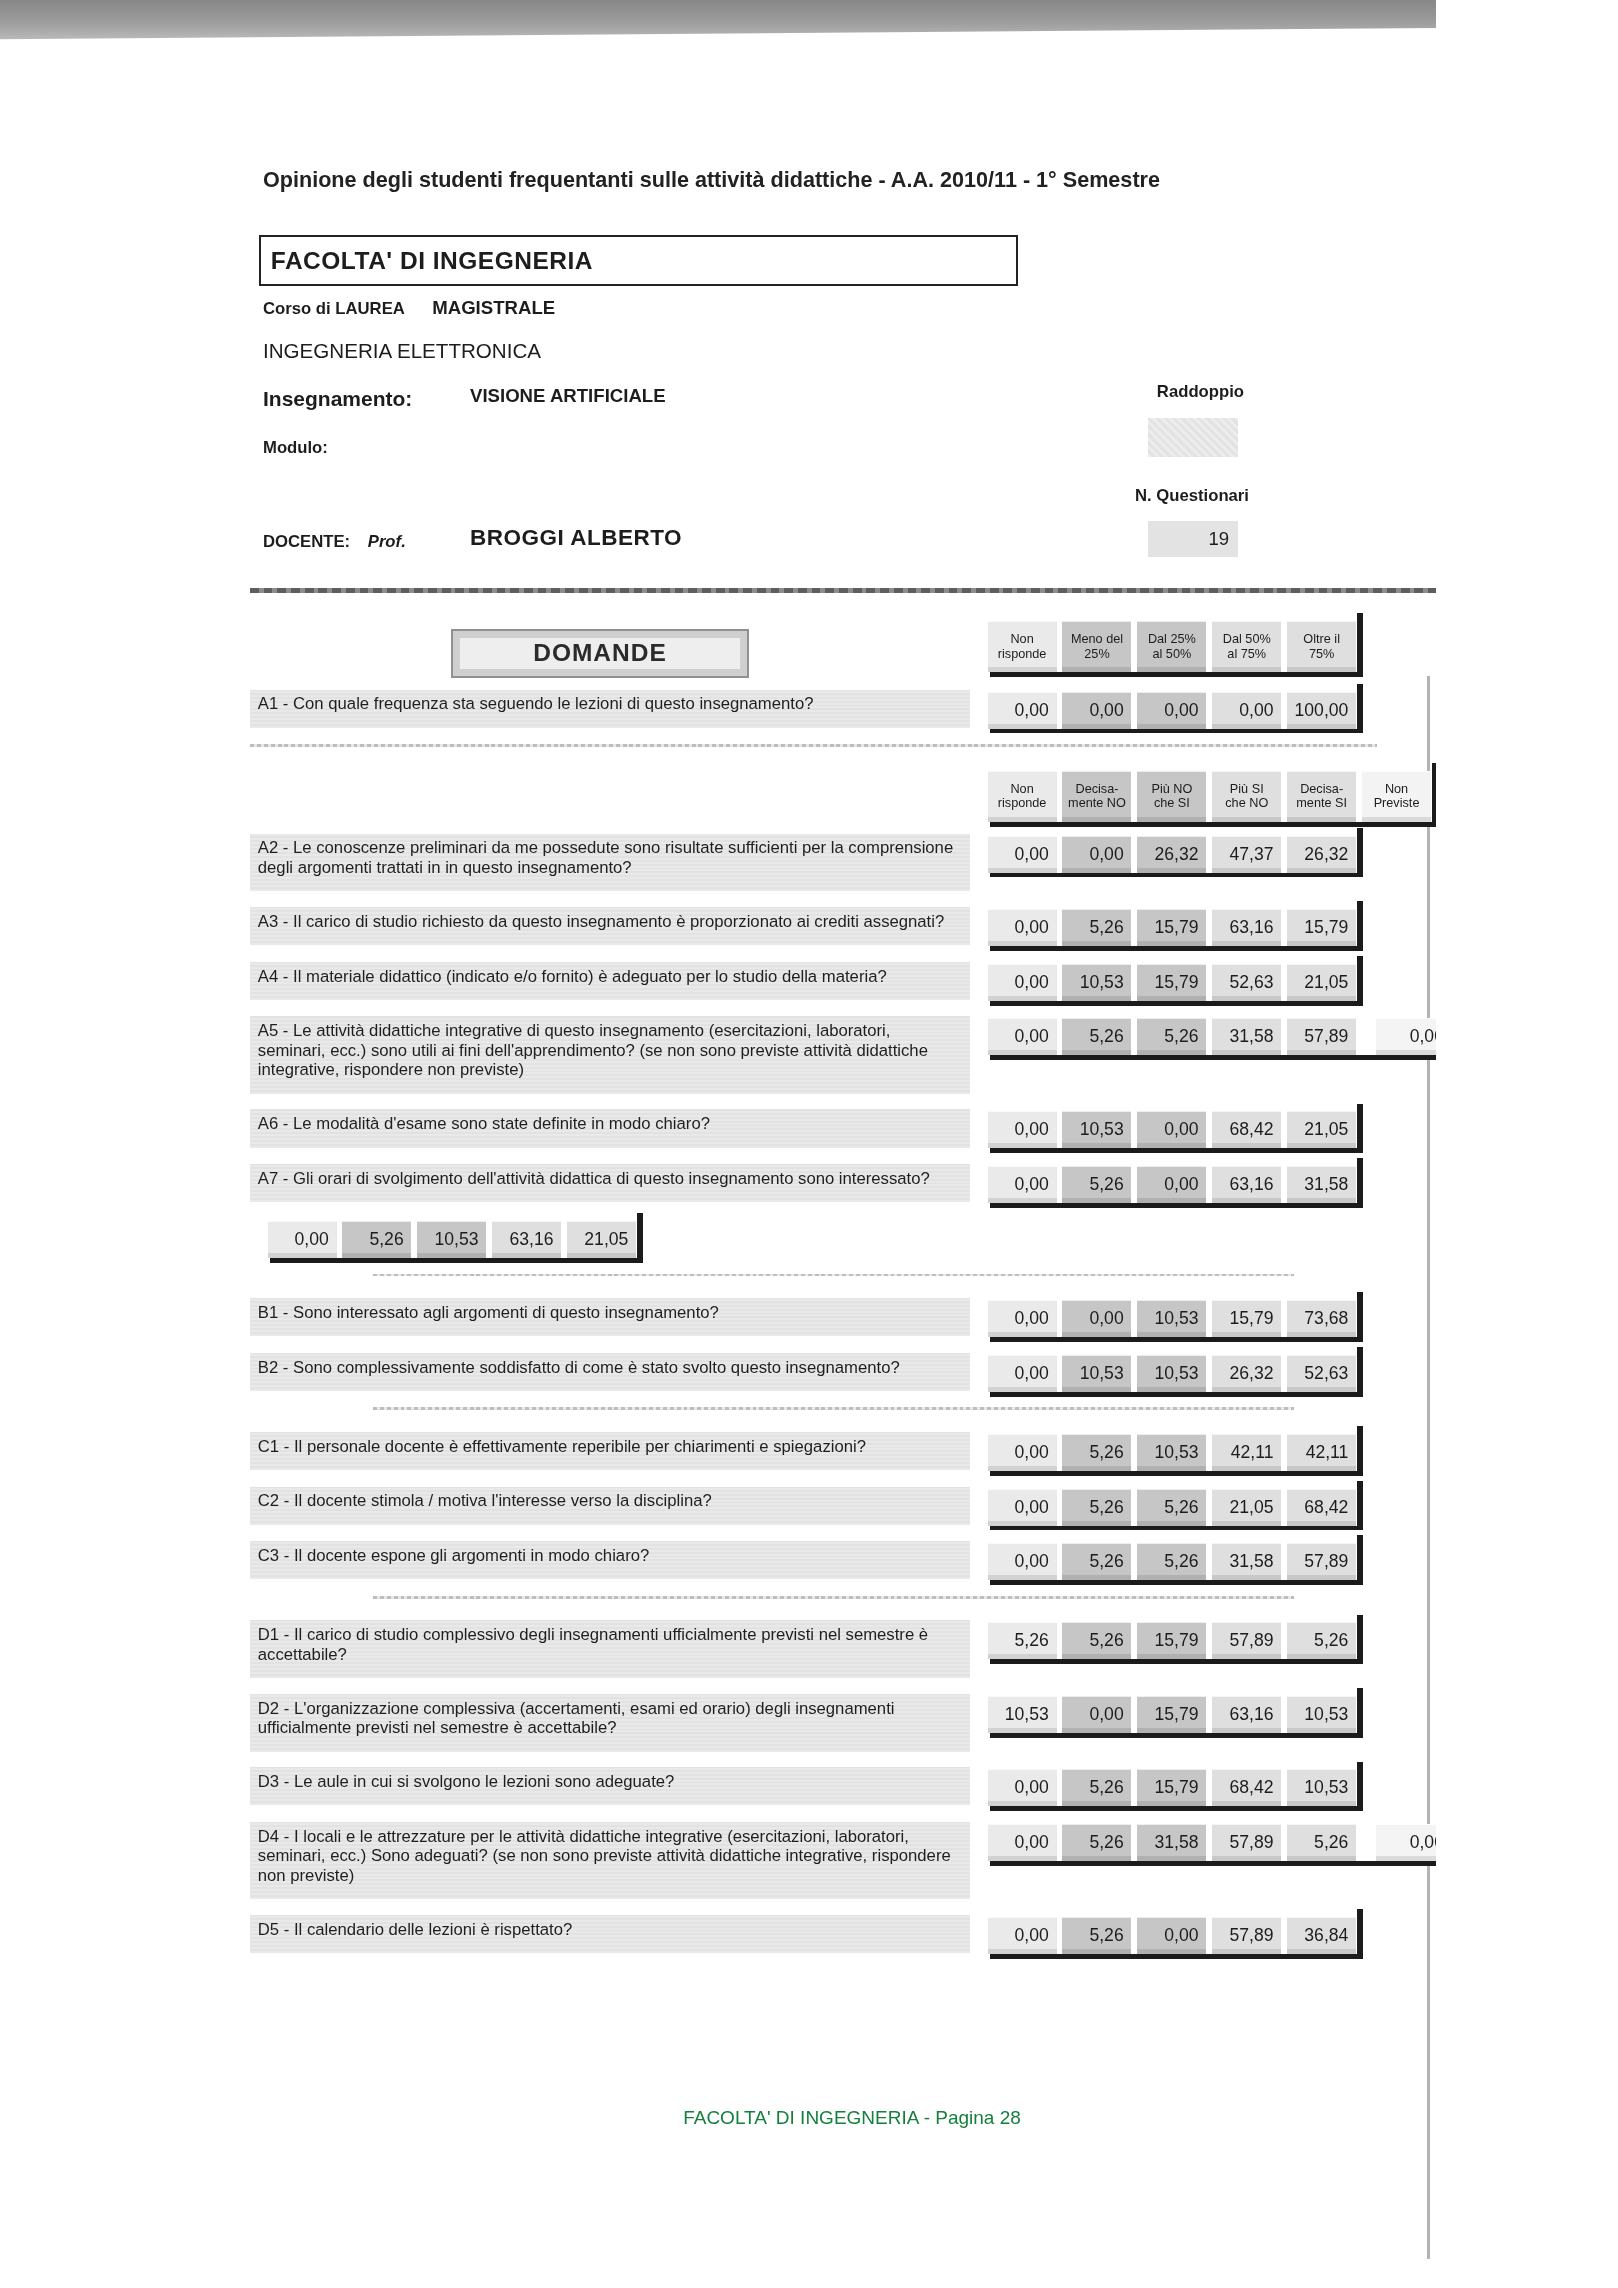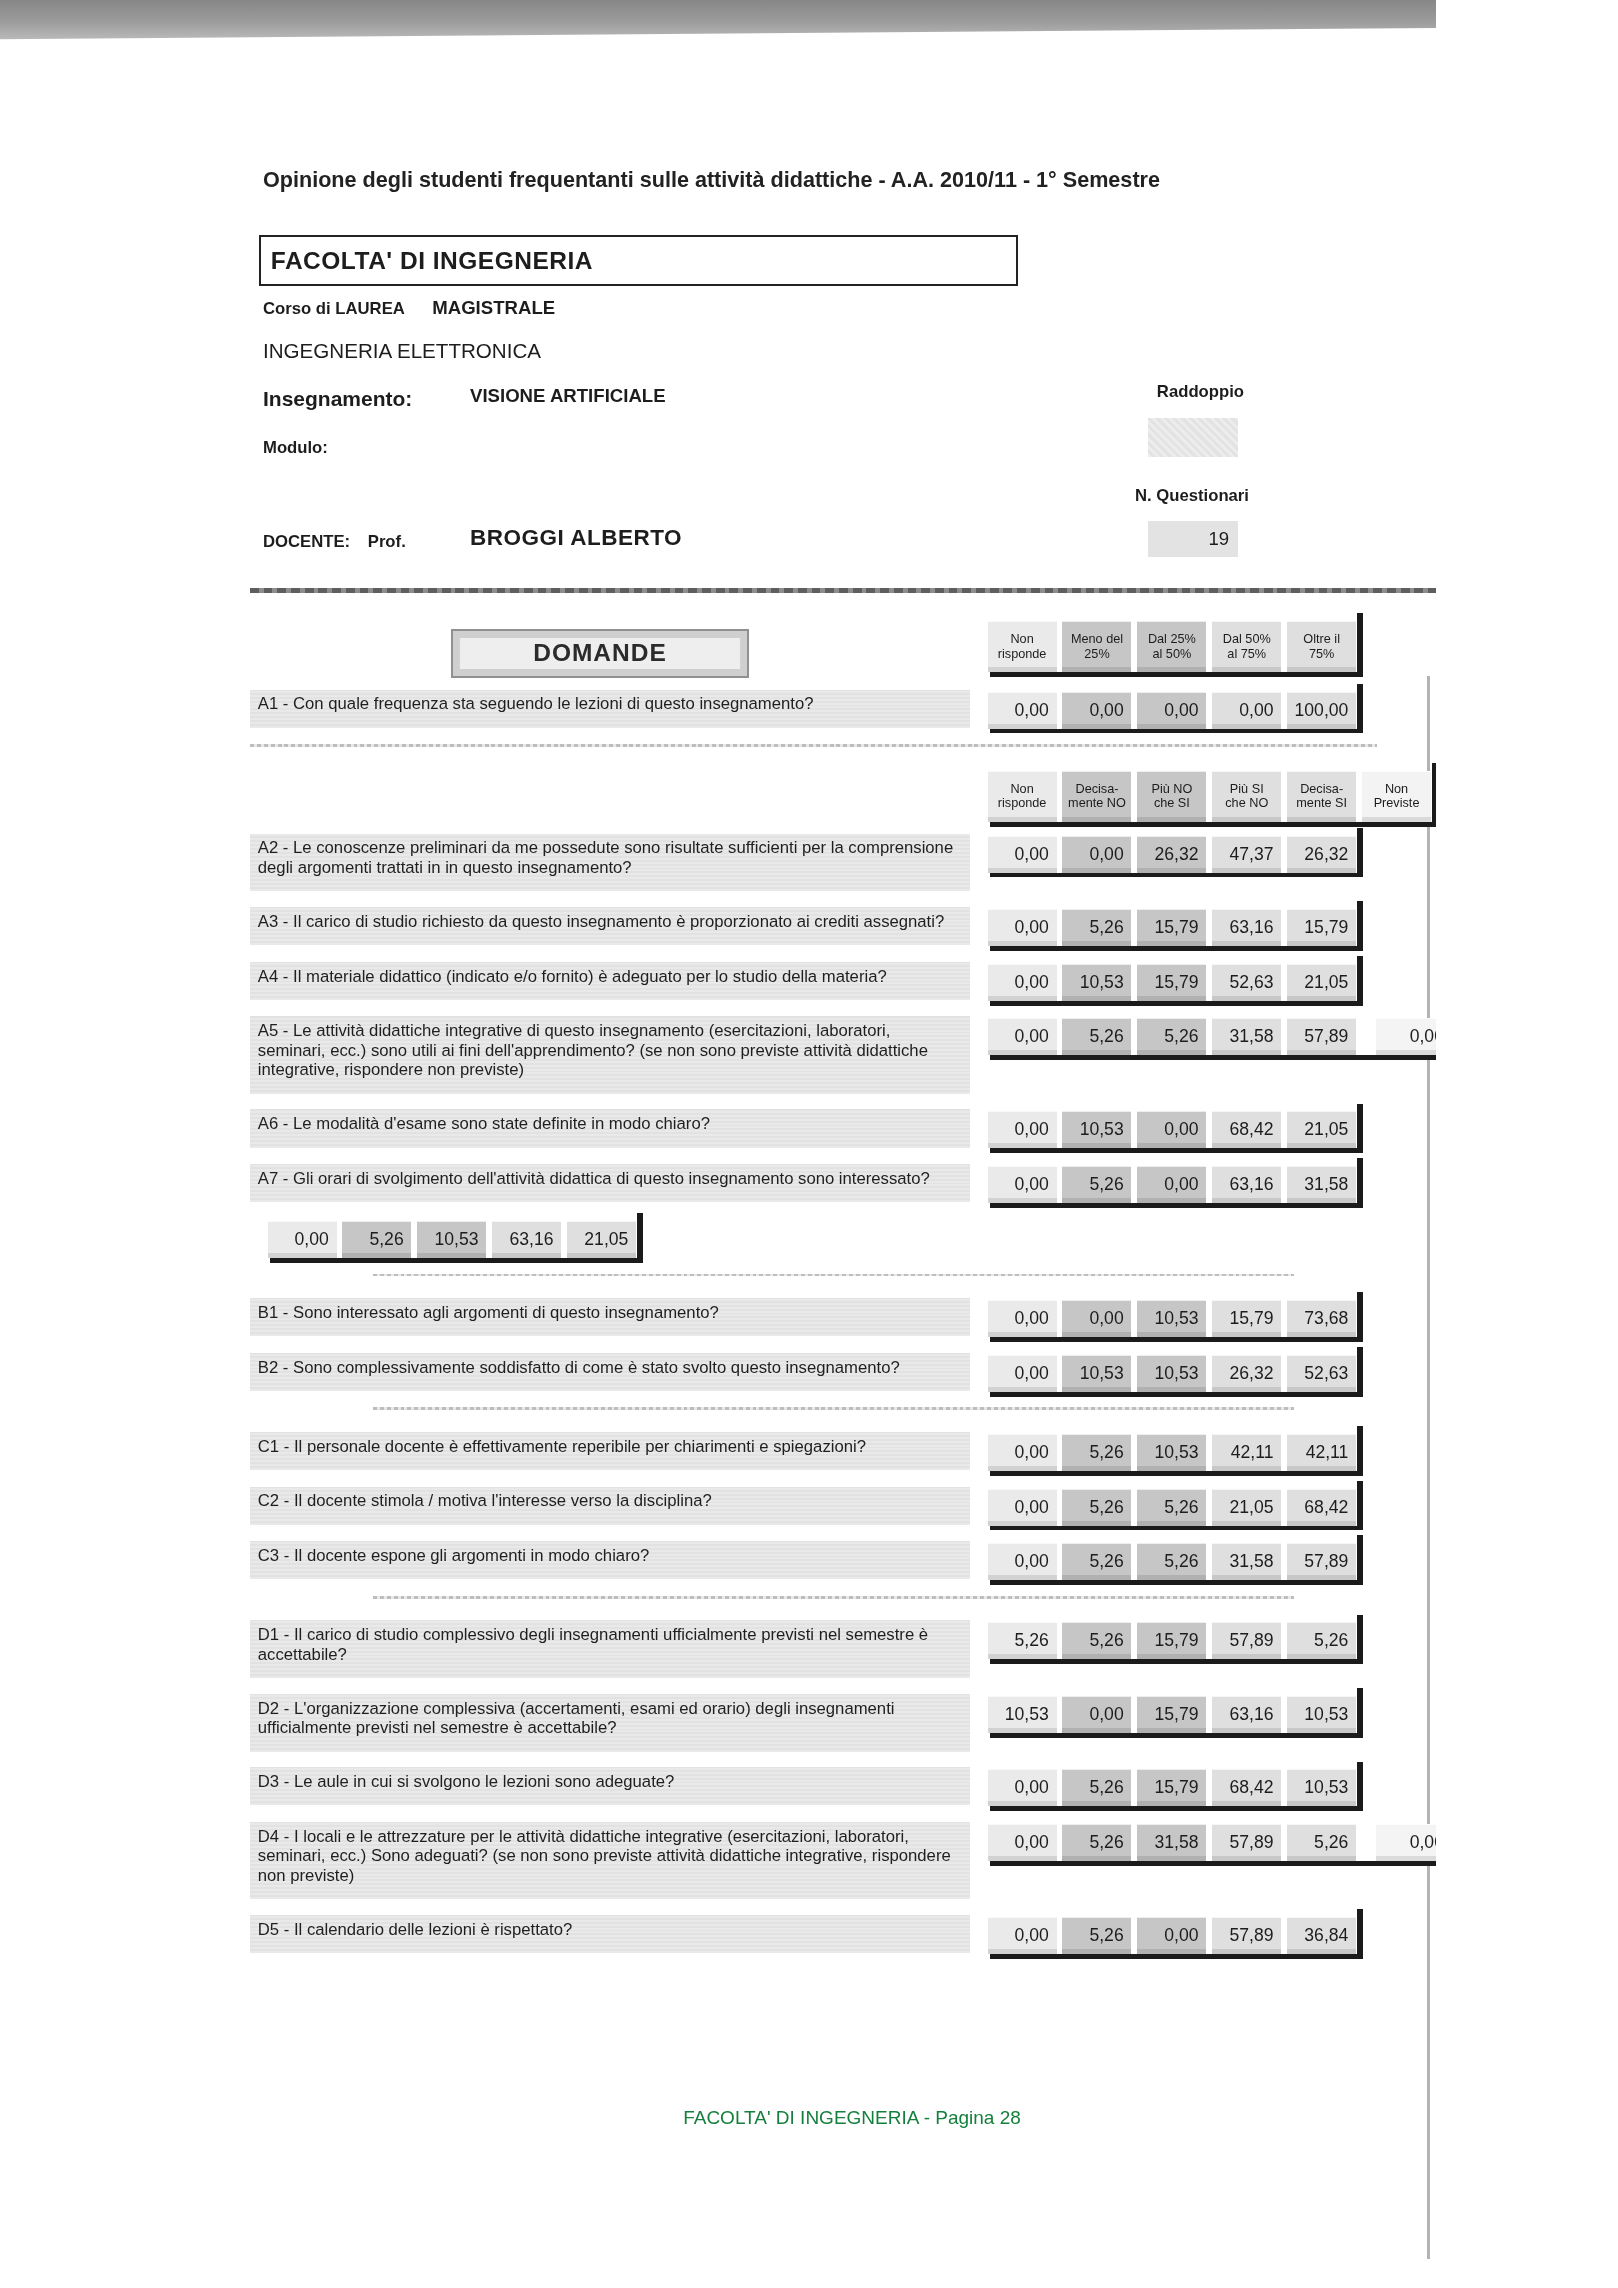--- a/index.html
+++ b/index.html
@@ -27,21 +27,21 @@
   .label-insegnamento{position:absolute;left:263px;top:387px;font-size:21px;font-weight:bold;}
   .val-insegnamento{position:absolute;left:470px;top:385px;font-size:18.6px;font-weight:600;}
   .raddoppio-label{position:absolute;right:192px;top:382px;font-size:16.7px;font-weight:bold;text-align:right;}
   .raddoppio-box{position:absolute;right:198px;top:418px;width:90px;height:39px;background:#e3e3e3;
     background-image:repeating-linear-gradient(45deg,rgba(255,255,255,.35) 0 2.9px,rgba(0,0,0,0) 2.9px 5.9px);}
   .label-modulo{position:absolute;left:263px;top:438px;font-size:16.7px;font-weight:bold;}
   .questionari-label{position:absolute;right:187px;top:486px;font-size:16.7px;font-weight:bold;text-align:right;}
   .count-box{position:absolute;right:198px;top:521px;width:90px;height:36px;background:#e3e3e3;
     font-size:18.6px;line-height:36px;text-align:right;padding-right:8.8px;box-sizing:border-box;}
   .docente-line{position:absolute;left:263px;top:532px;font-size:16.7px;font-weight:bold;}
-  .docente-line .prof{margin-left:17.6px;}
+  .docente-line .prof{margin-left:17.6px;font-style:italic;}
   .docente-name{position:absolute;left:470px;top:525px;font-size:22.5px;font-weight:bold;letter-spacing:0.5px;}
   .rule-heavy{position:absolute;left:250px;top:588px;width:1204px;height:4.9px;
     background:repeating-linear-gradient(90deg,#5e5e5e 0 8.8px,#8d8d8d 8.8px 13.7px);}
 
   
   .content{position:absolute;left:250px;top:619px;width:1206px;}
   .group-header-row{display:flex;align-items:flex-start;margin-bottom:11.8px;}
   .spacer{width:720px;flex:0 0 720px;}
   .domande-box{
     margin-left:201px;margin-top:9.8px;width:294px;height:45px;

